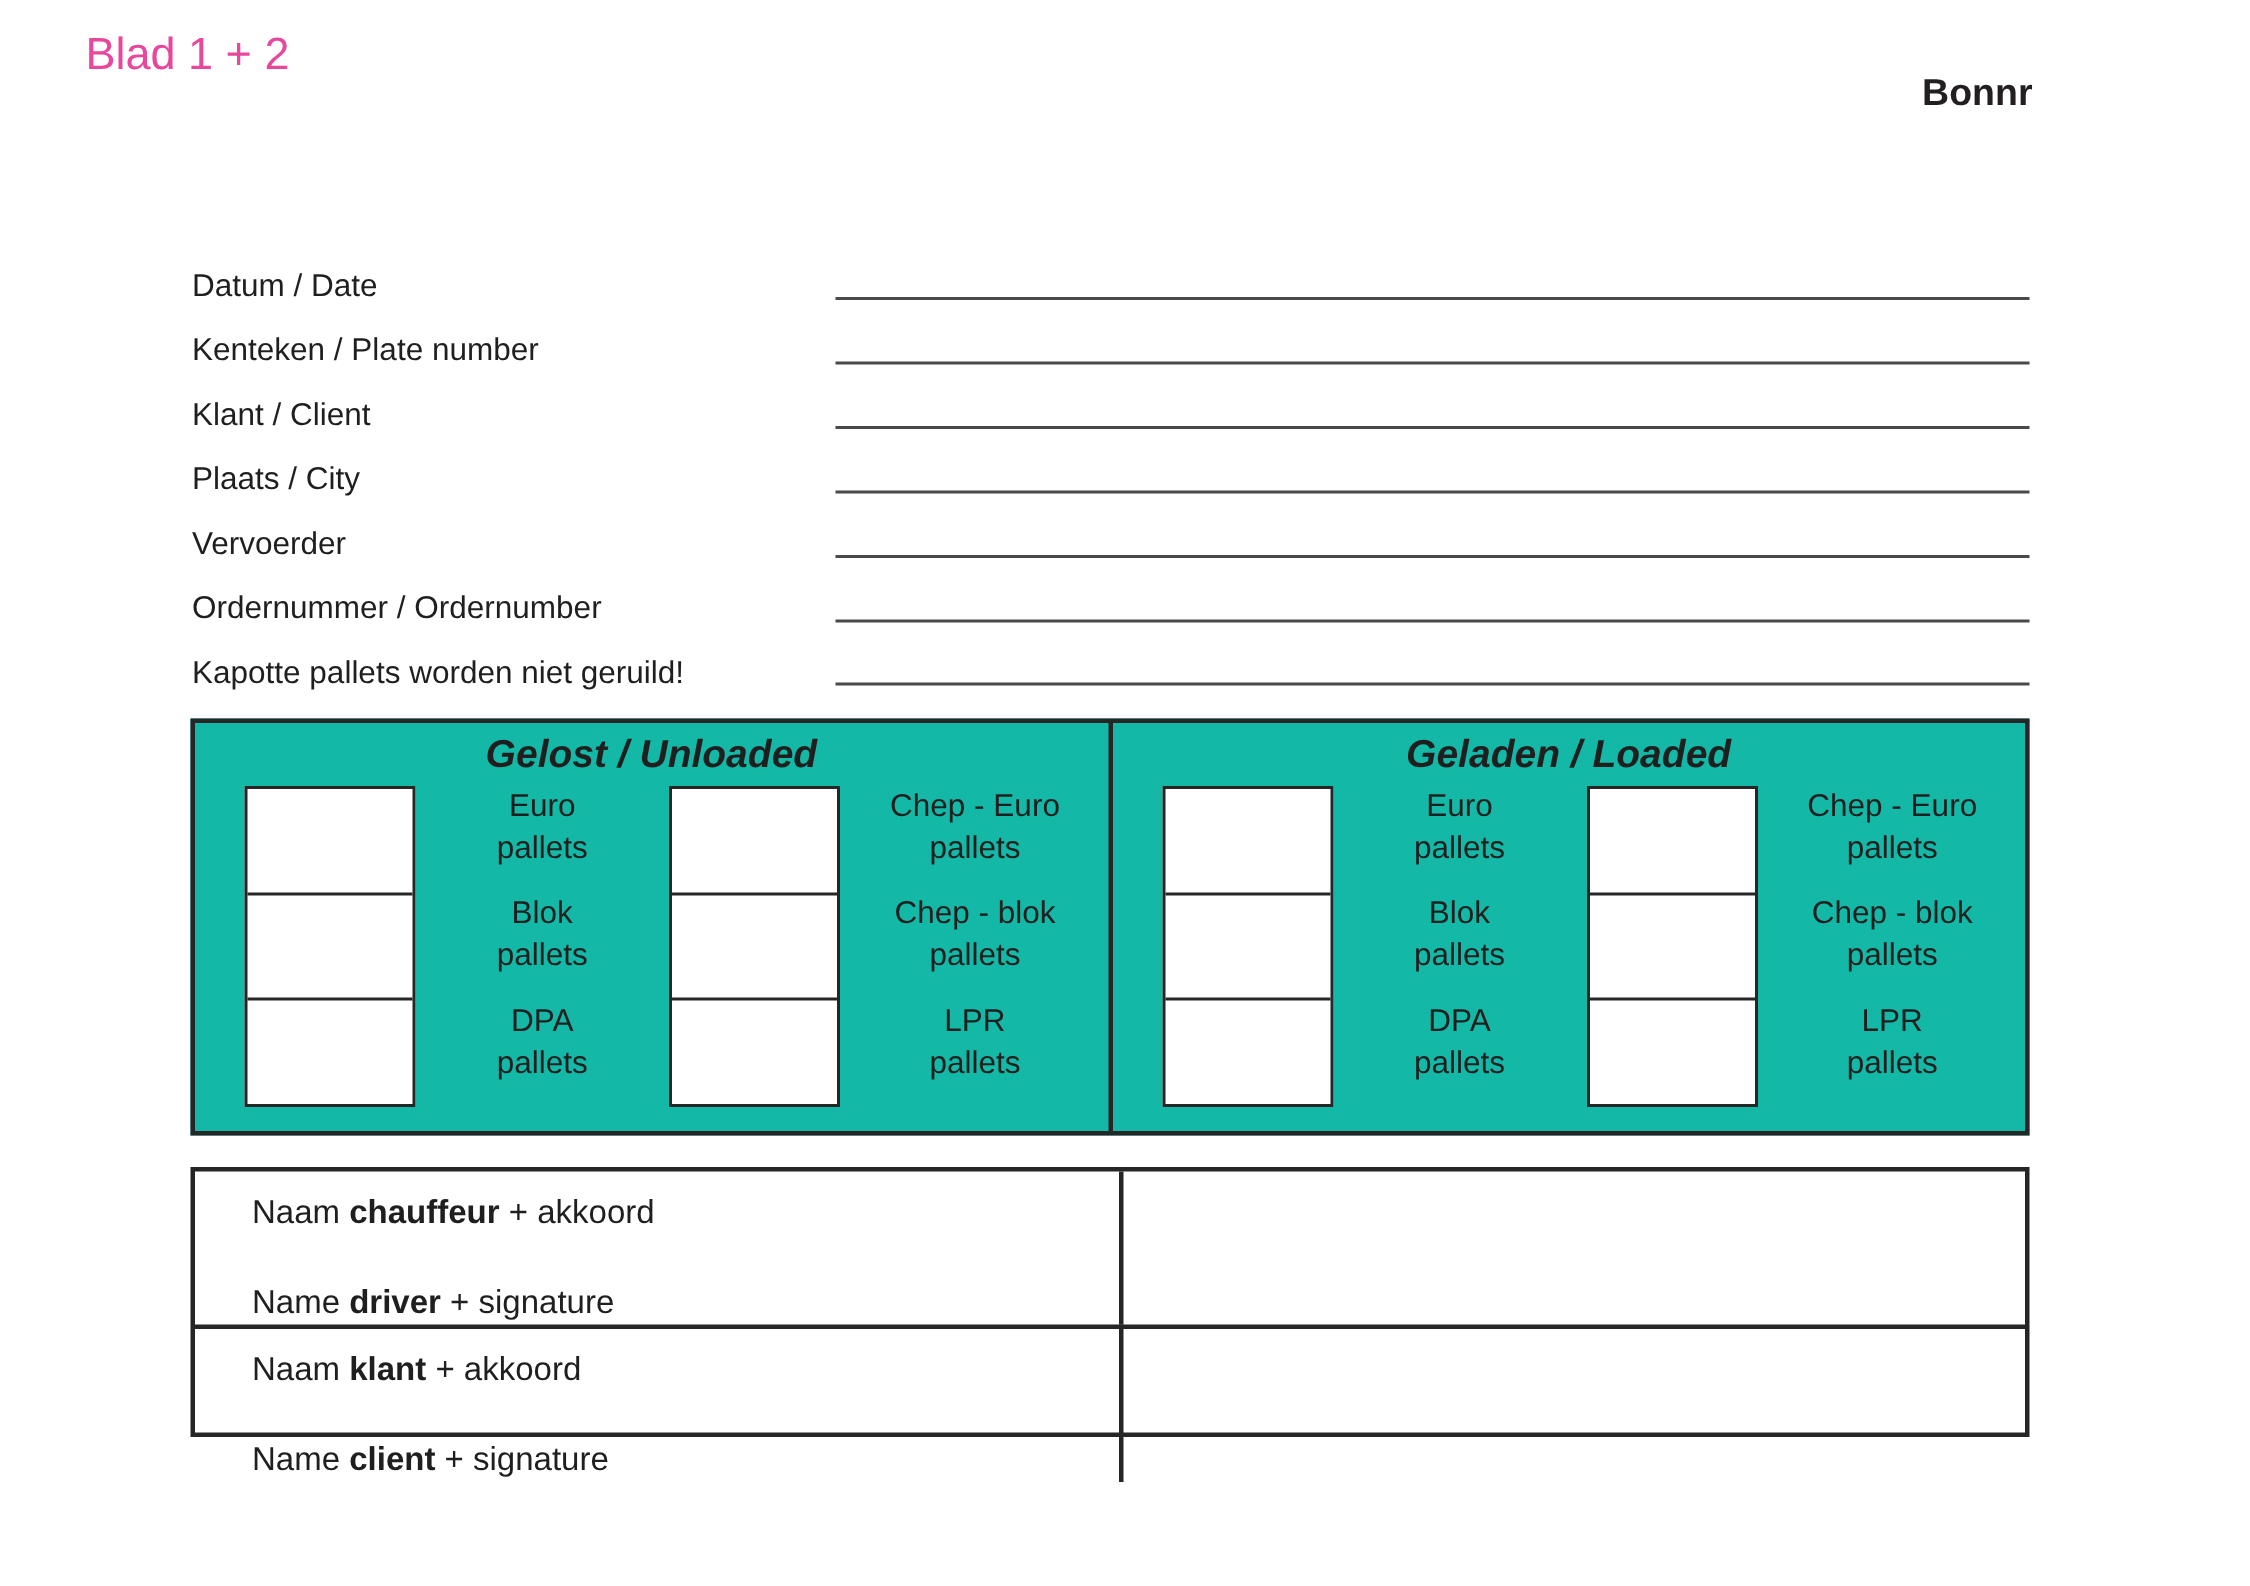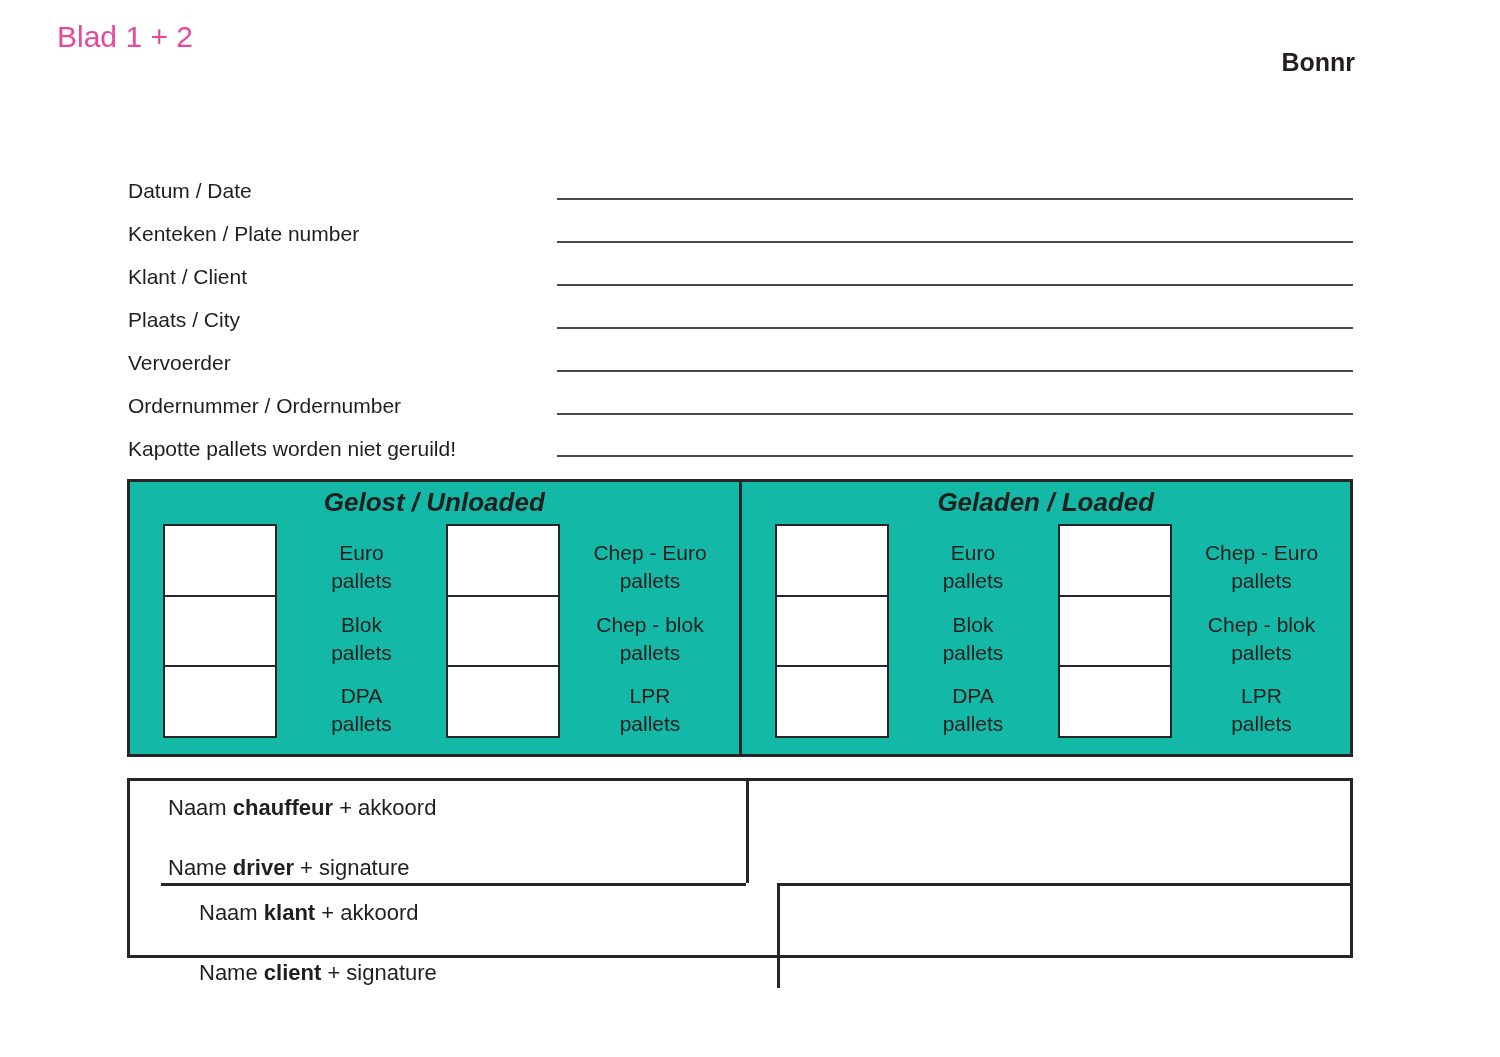--- a/index.html
+++ b/index.html
@@ -36,34 +36,34 @@
   .s1{left:33px;}
   .s2{left:316px;}
   .lcol{
     position:absolute;top:42px;height:214px;
     display:flex;flex-direction:column;text-align:center;
   }
   .l1{left:147px;width:169px;}
   .l2{left:430px;width:180px;}
   .litem{
     flex:1 1 0;display:flex;flex-direction:column;
-    align-items:center;justify-content:flex-end;
+    align-items:center;justify-content:flex-start;
     font-size:21px;line-height:28px;
   }
 
   
   .sigtable{
     position:absolute;left:127px;top:778px;width:1226px;height:180px;
     border:3px solid #262626;box-sizing:border-box;background:#fff;
     display:grid;grid-template-columns:616px 1fr;grid-template-rows:1fr 1fr;
   }
   .sigcell{box-sizing:border-box;}
   .sig-left{padding:12px 0 0 38px;font-size:22px;}
   .sig-right{border-left:3px solid #262626;}
-  .sig-bottom{border-top:3px solid #262626;margin-left:31px;}
+  .sig-bottom{border-top:3px solid #262626;}
   .sigline{height:30px;line-height:30px;white-space:nowrap;}
   .sigline + .sigline{margin-top:30px;}
   .sigline b{font-weight:bold;}
 </style>
 </head>
 <body>
 
 <div class="page">
 
   <div class="sheet-label">Blad 1 + 2</div>

